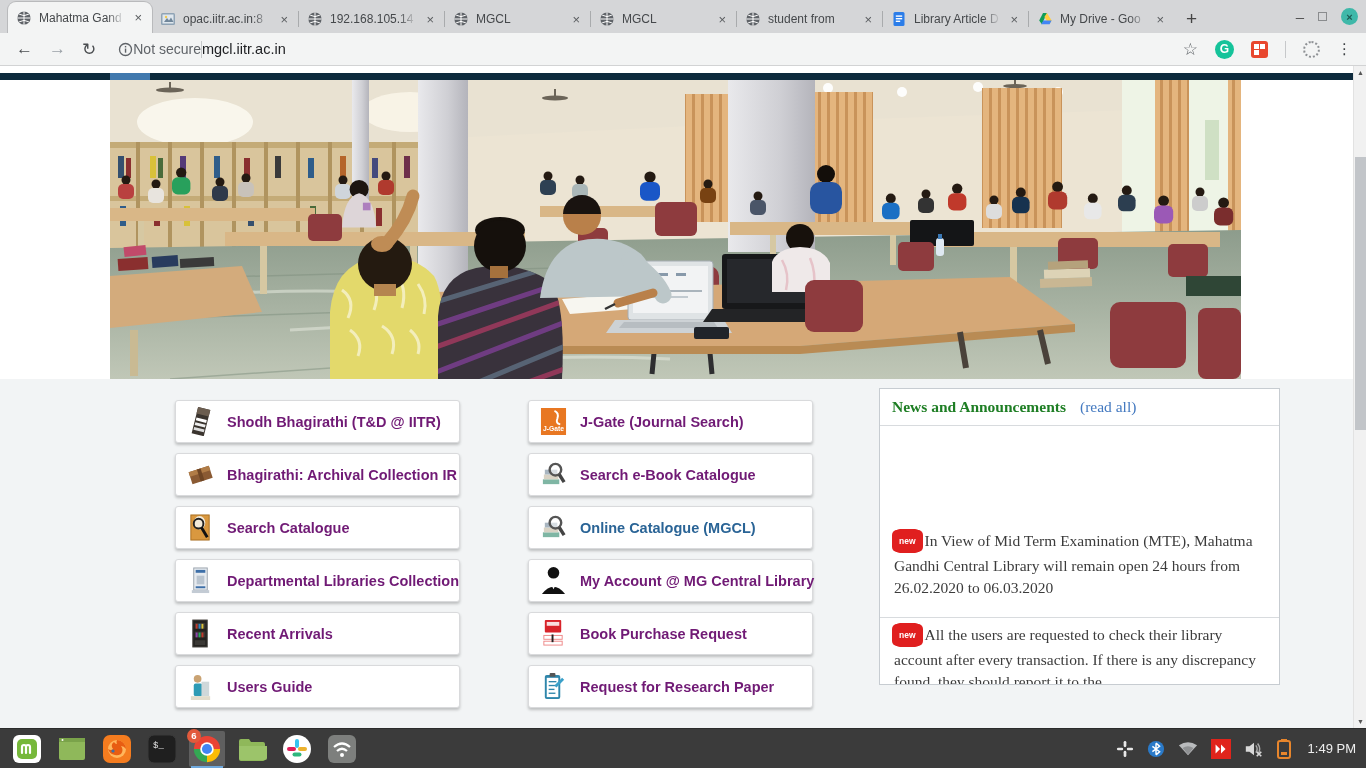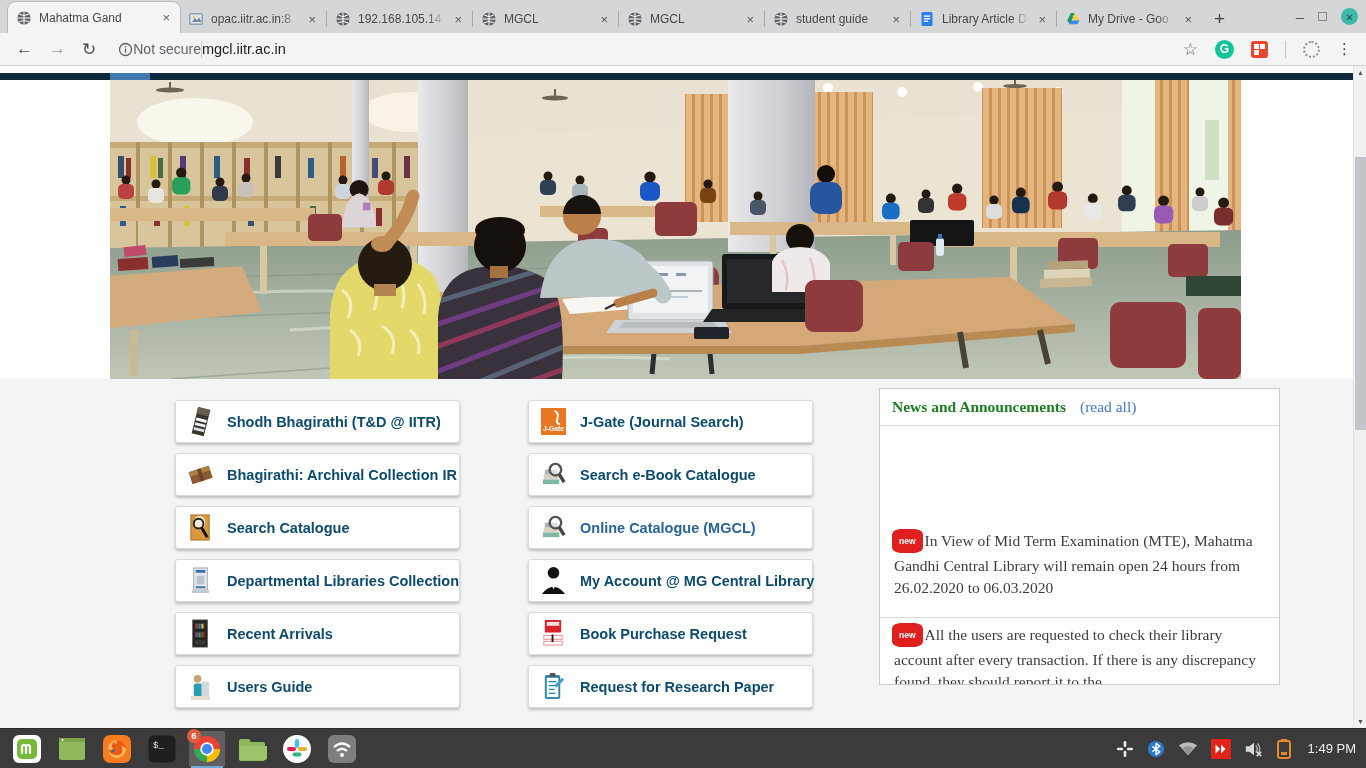--- a/index.html
+++ b/index.html
@@ -51,21 +51,21 @@
   .page{position:absolute;left:0;top:66px;width:1353px;height:662px;background:#fff;overflow:hidden;}
   .siteband{position:absolute;left:0;top:7px;width:100%;height:7px;background:#0d2a3c;}
   .siteband .seg{position:absolute;left:110px;top:0;width:40px;height:7px;background:#4179ae;}
   .hero{position:absolute;left:110px;top:14px;width:1131px;height:299px;overflow:hidden;}
   .band{position:absolute;left:0;top:313px;width:100%;height:349px;background:#f2f4f5;}
 
   .col{position:absolute;top:334px;}
   .card{width:285px;height:43px;background:#fff;border:1px solid #d9dadc;border-radius:3px;
     box-shadow:0 2px 3px rgba(0,0,0,.22);display:flex;align-items:center;gap:13px;
     padding:0 10px 0 11px;margin-bottom:10px;}
-  .card .clabel{font-size:14.5px;font-weight:bold;color:#0c4a6e;white-space:nowrap;}
+  .card .clabel{font-size:14.5px;font-weight:bold;color:#701a75;white-space:nowrap;}
   .card.opac .clabel{color:#2a6496;}
   .cicon{width:27px;height:29px;flex:0 0 auto;}
 
   .news{position:absolute;left:879px;top:322px;width:401px;height:297px;background:#fff;
     border:1px solid #c7ccd1;overflow:hidden;font-family:"Liberation Serif","DejaVu Serif",serif;}
   .news-head{height:37px;border-bottom:1px solid #d8dbde;display:flex;align-items:center;
     padding:0 12px;gap:14px;}
   .news-title{color:#1e7e24;font-weight:bold;font-size:15.5px;}
   .news-readall{color:#4379c0;font-size:15.5px;}
   .news-item{padding:6px 14px 10px 14px;font-size:15.5px;color:#3c3c3c;line-height:22px;}
@@ -95,21 +95,21 @@
   .tray{margin-left:auto;display:flex;align-items:center;gap:13px;margin-right:10px;}
   .clock{color:#eee;font-size:13px;margin-left:4px;}
 </style>
 </head>
 <body>
 
 <div class="screen">
 
   <div class="tabstrip">
 
-    <div class="tab active" style="width:172px;margin-left:8px;">
+    <div class="tab active" style="width:144px;margin-left:8px;">
       <svg class="favicon" viewBox="0 0 16 16">
           <circle cx="8" cy="8" r="6.6" fill="#5f6368"></circle>
           <path d="M1.4 8h13.2M8 1.4v13.2M3.2 4.2q4.8 2.8 9.6 0M3.2 11.8q4.8-2.8 9.6 0" stroke="#fff" stroke-width="1" fill="none"></path>
         </svg>
       <span class="ttl">Mahatma Gand</span>
       <span class="x">×</span>
     </div>
 
     <div class="tab" style="width:146px;">
       <svg class="favicon" viewBox="0 0 16 16">
@@ -151,21 +151,21 @@
       <span class="ttl">MGCL</span>
       <span class="x">×</span>
     </div>
 
     <div class="tabsep"></div>
     <div class="tab" style="width:145px;">
       <svg class="favicon" viewBox="0 0 16 16">
           <circle cx="8" cy="8" r="6.6" fill="#5f6368"></circle>
           <path d="M1.4 8h13.2M8 1.4v13.2M3.2 4.2q4.8 2.8 9.6 0M3.2 11.8q4.8-2.8 9.6 0" stroke="#fff" stroke-width="1" fill="none"></path>
         </svg>
-      <span class="ttl">student guide</span>
+      <span class="ttl">student from</span>
       <span class="x">×</span>
     </div>
 
     <div class="tabsep"></div>
     <div class="tab" style="width:145px;">
       <svg class="favicon" viewBox="0 0 16 16">
           <rect x="2.5" y="1" width="11" height="14" rx="1.5" fill="#2b7de9"></rect>
           <rect x="4.8" y="4.4" width="6.4" height="1.4" fill="#fff"></rect>
           <rect x="4.8" y="7" width="6.4" height="1.4" fill="#fff"></rect>
           <rect x="4.8" y="9.6" width="4.4" height="1.4" fill="#fff"></rect>

